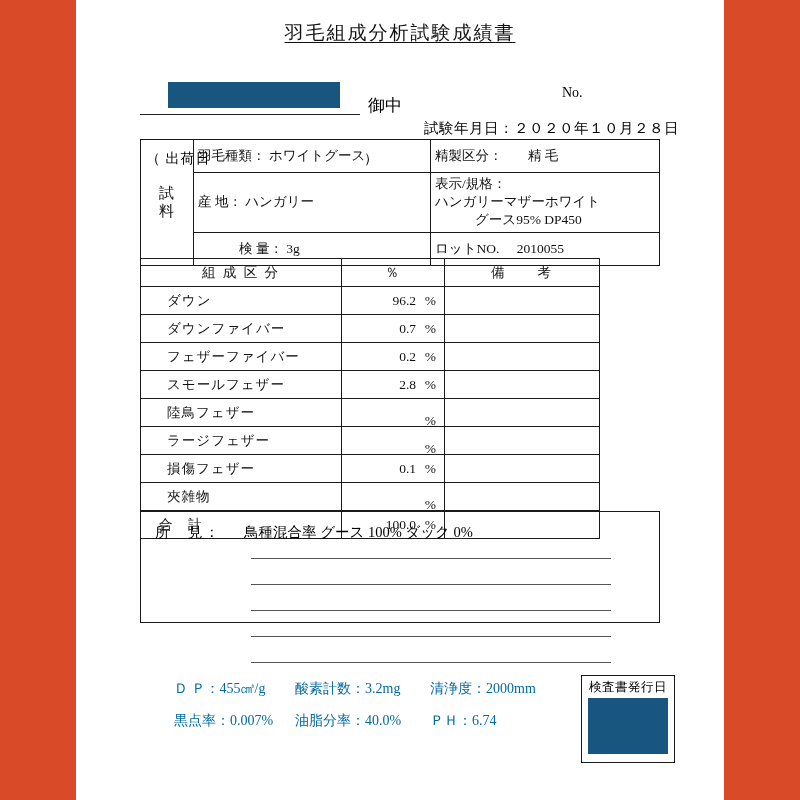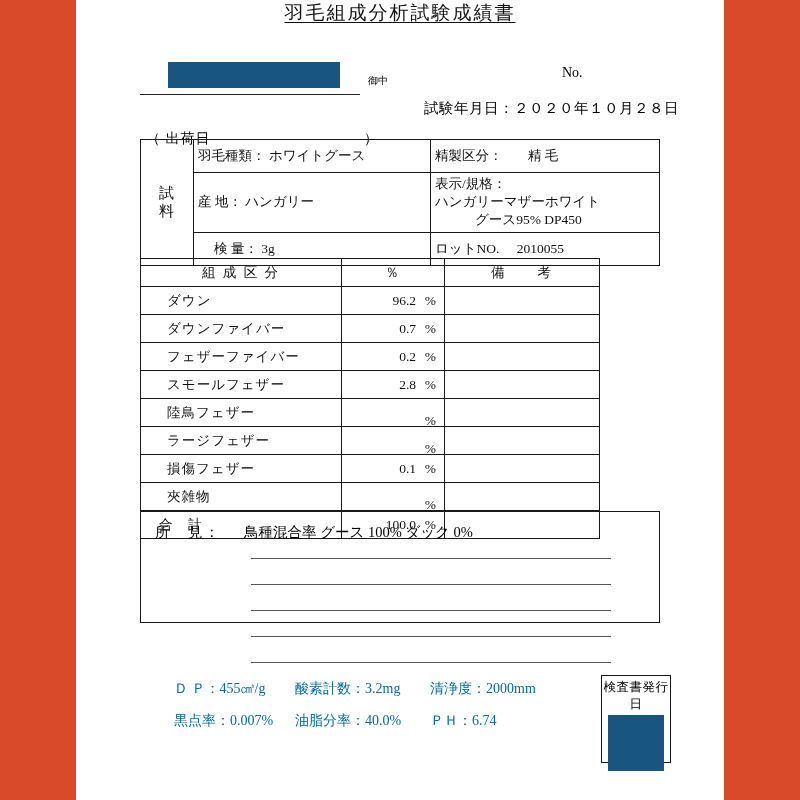--- a/index.html
+++ b/index.html
@@ -19,21 +19,21 @@
     top: 0;
     width: 648px;
     height: 800px;
     background: #ffffff;
     box-sizing: border-box;
   }
   .doc-title {
     text-align: center;
     font-size: 19px;
     letter-spacing: 2px;
-    padding-top: 0;
+    padding-top: 20px;
     color: #111;
     text-decoration: underline;
     text-underline-offset: 3px;
   }
   
   .hdr {
     position: relative;
     height: 100px;
     margin: 6px 0 0 0;
   }
@@ -49,21 +49,21 @@
     position: absolute;
     left: 64px;
     top: 62px;
     width: 220px;
     border-bottom: 1px solid #222;
   }
   .onchu {
     position: absolute;
     left: 292px;
     top: 42px;
-    font-size: 10px;
+    font-size: 17px;
   }
   .no-label {
     position: absolute;
     left: 486px;
     top: 33px;
     font-size: 14px;
   }
   .test-date {
     position: absolute;
     left: 348px;
@@ -199,25 +199,24 @@
   }
   .m1 { left: 34px; }
   .m2 { left: 155px; }
   .m3 { left: 290px; }
 
   
   #issue-box {
     position: absolute;
     left: 505px;
     top: 675px;
-    width: 70px;
+    width: 94px;
     height: 88px;
     border: 1px solid #1a1a1a;
     box-sizing: border-box;
-    margin-left: 20px;
   }
   #issue-box .ib-title {
     text-align: center;
     font-size: 12.5px;
     padding: 3px 0 2px;
     letter-spacing: 0.5px;
   }
   #issue-box .ib-redact {
     margin: 0 6px;
     height: 56px;
@@ -277,21 +276,21 @@
         <span class="val">ハンガリー</span>
       </td>
       <td class="f" style="height:42px; line-height:1.35">
         <span class="lbl">表示/規格：</span>
         <span class="val">ハンガリーマザーホワイト</span>
         <div style="padding-left:40px">グース95% DP450</div>
       </td>
     </tr>
     <tr>
       <td class="f">
-        <span class="lbl" style="margin-left:16px">検 量：</span>
+        <span class="lbl" style="margin-left:41px">検 量：</span>
         <span class="val">3g</span>
       </td>
       <td class="f">
         <span class="lbl">ロットNO.</span>
         <span class="val" style="margin-left:14px">2010055</span>
       </td>
     </tr>
   </tbody>
     </table>
 

